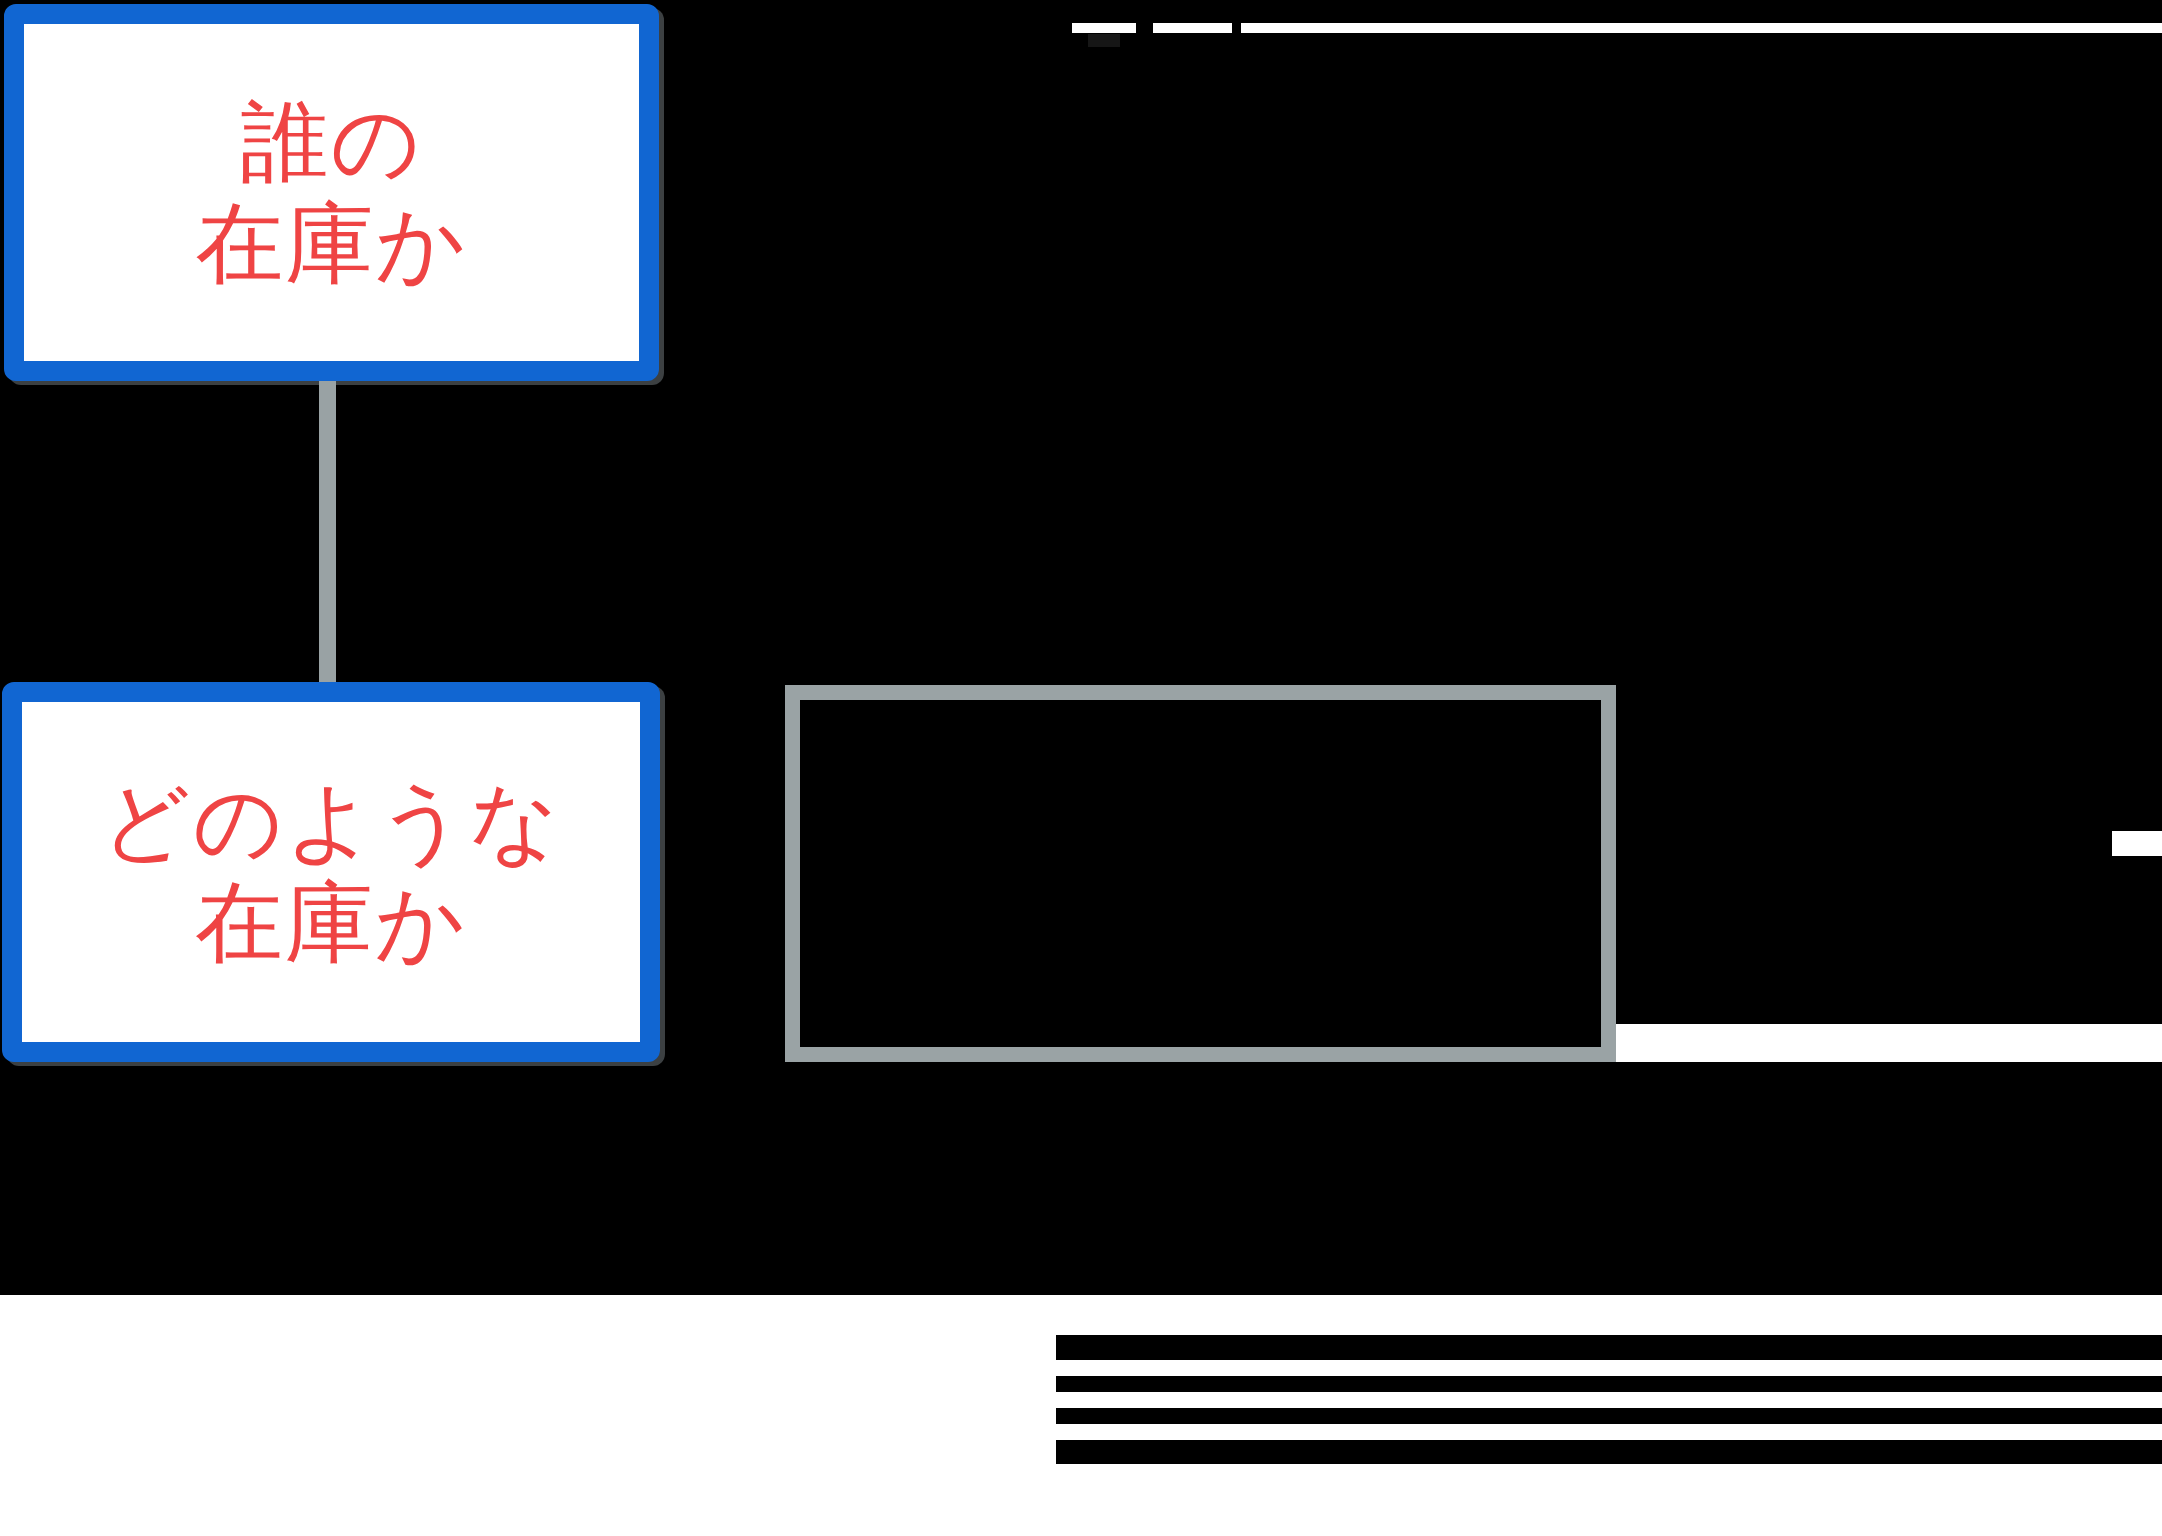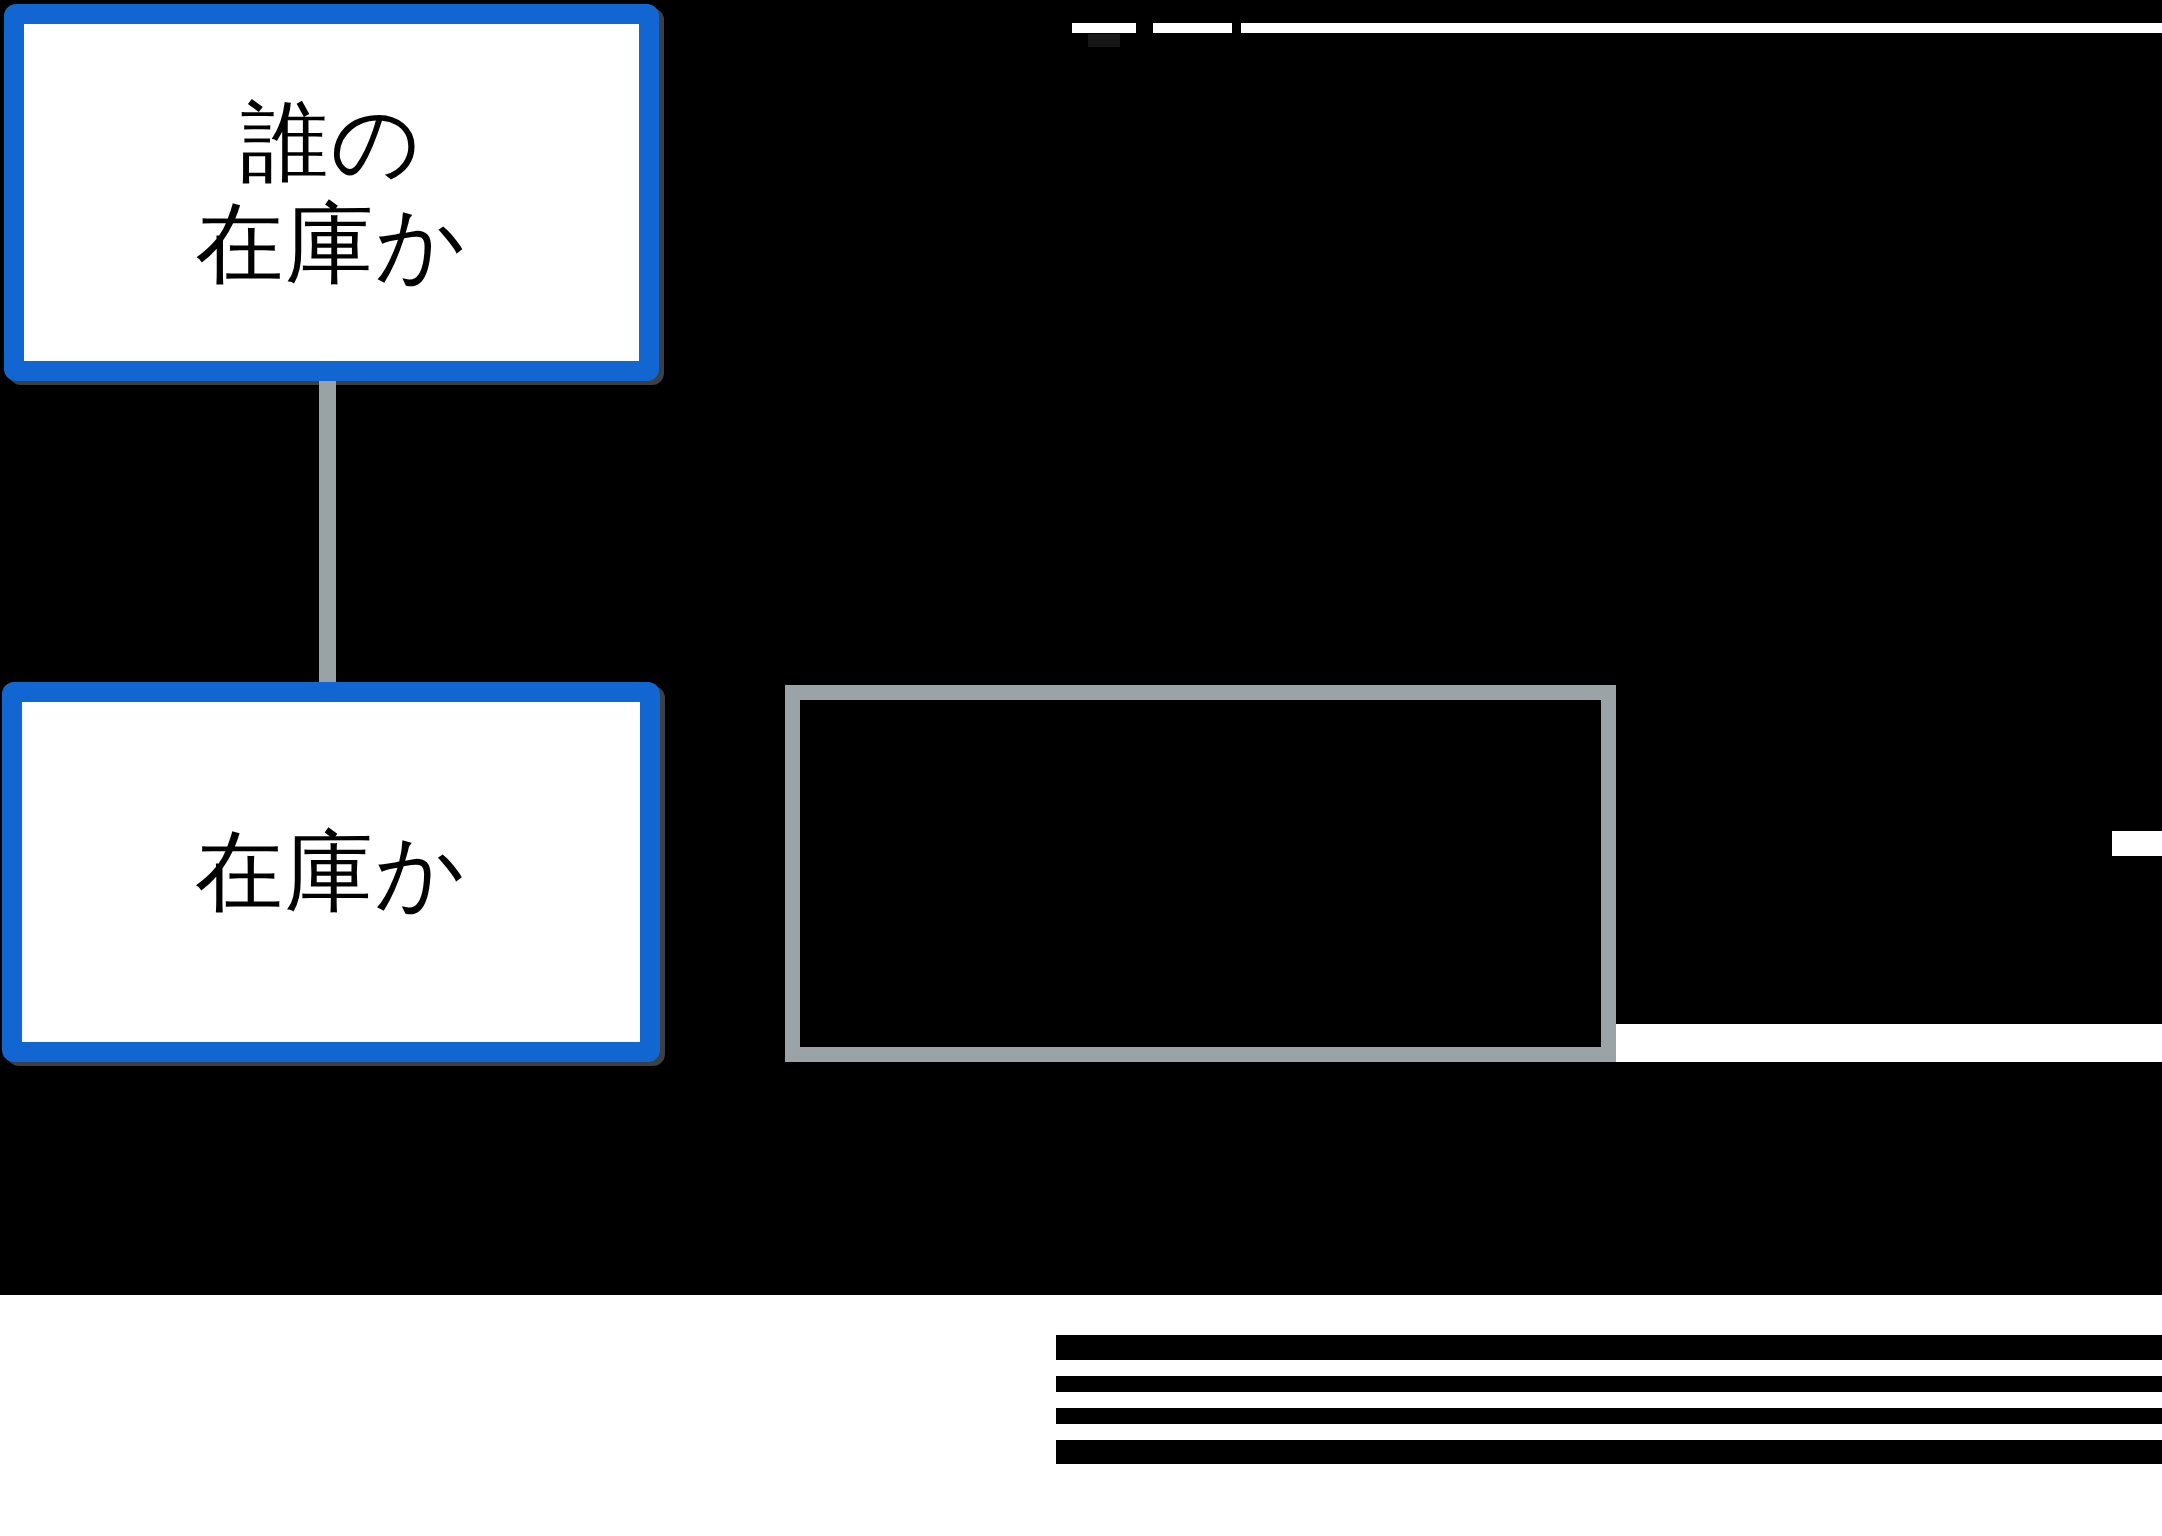--- a/index.html
+++ b/index.html
@@ -24,21 +24,21 @@
     border-radius: 12px;
     box-shadow: 5px 4px 0 rgba(110,116,120,0.55);
     display: flex;
     align-items: center;
     justify-content: center;
     text-align: center;
   }
   .node1 { left: 4px;  top: 4px;   width: 655px; height: 377px; }
   .node2 { left: 2px;  top: 682px; width: 658px; height: 380px; }
   .node-text {
-    color: #000000;
+    color: #ef4444;
     font-size: 88px;
     line-height: 1.15;
     letter-spacing: 2px;
     white-space: nowrap;
   }
   .node-text span { display: block; }
 
   
   .connector {
     position: absolute;
@@ -130,20 +130,21 @@
     <div class="node-text">
       <span>誰の</span>
       <span>在庫か</span>
     </div>
   </div>
 
   <div class="connector"></div>
 
   <div class="node node2">
     <div class="node-text">
+      <span>どのような</span>
       <span>在庫か</span>
     </div>
   </div>
 
   <div class="outline-rect"></div>
 
   <div class="top-seg s1"></div>
   <div class="top-seg s2"></div>
   <div class="top-seg s3"></div>
   <div class="dark-smudge"></div>

